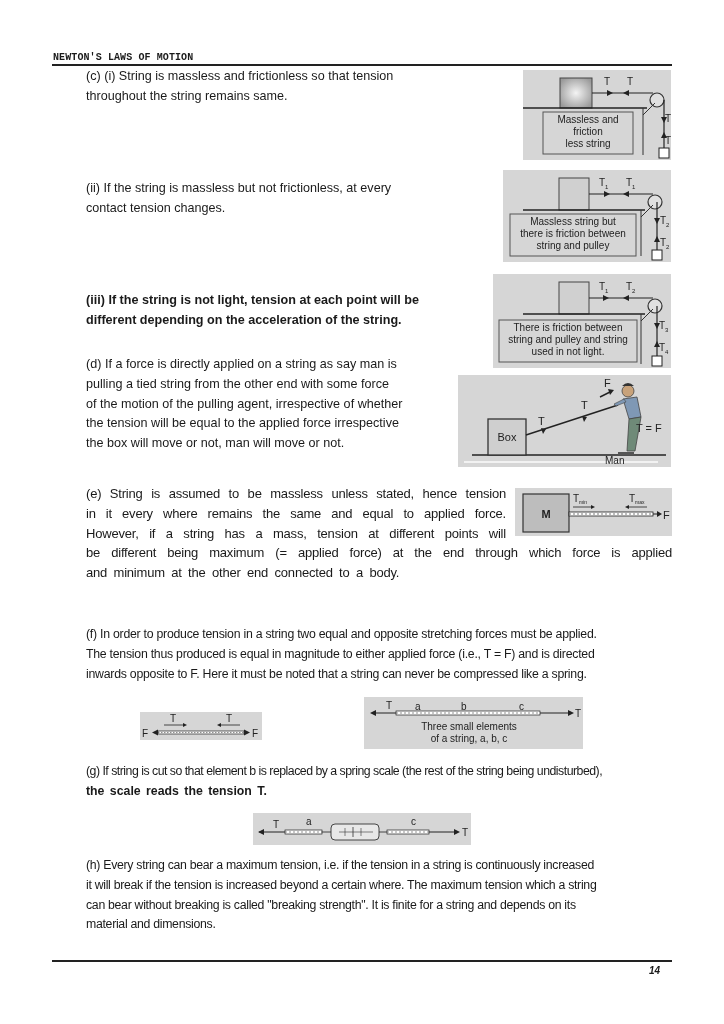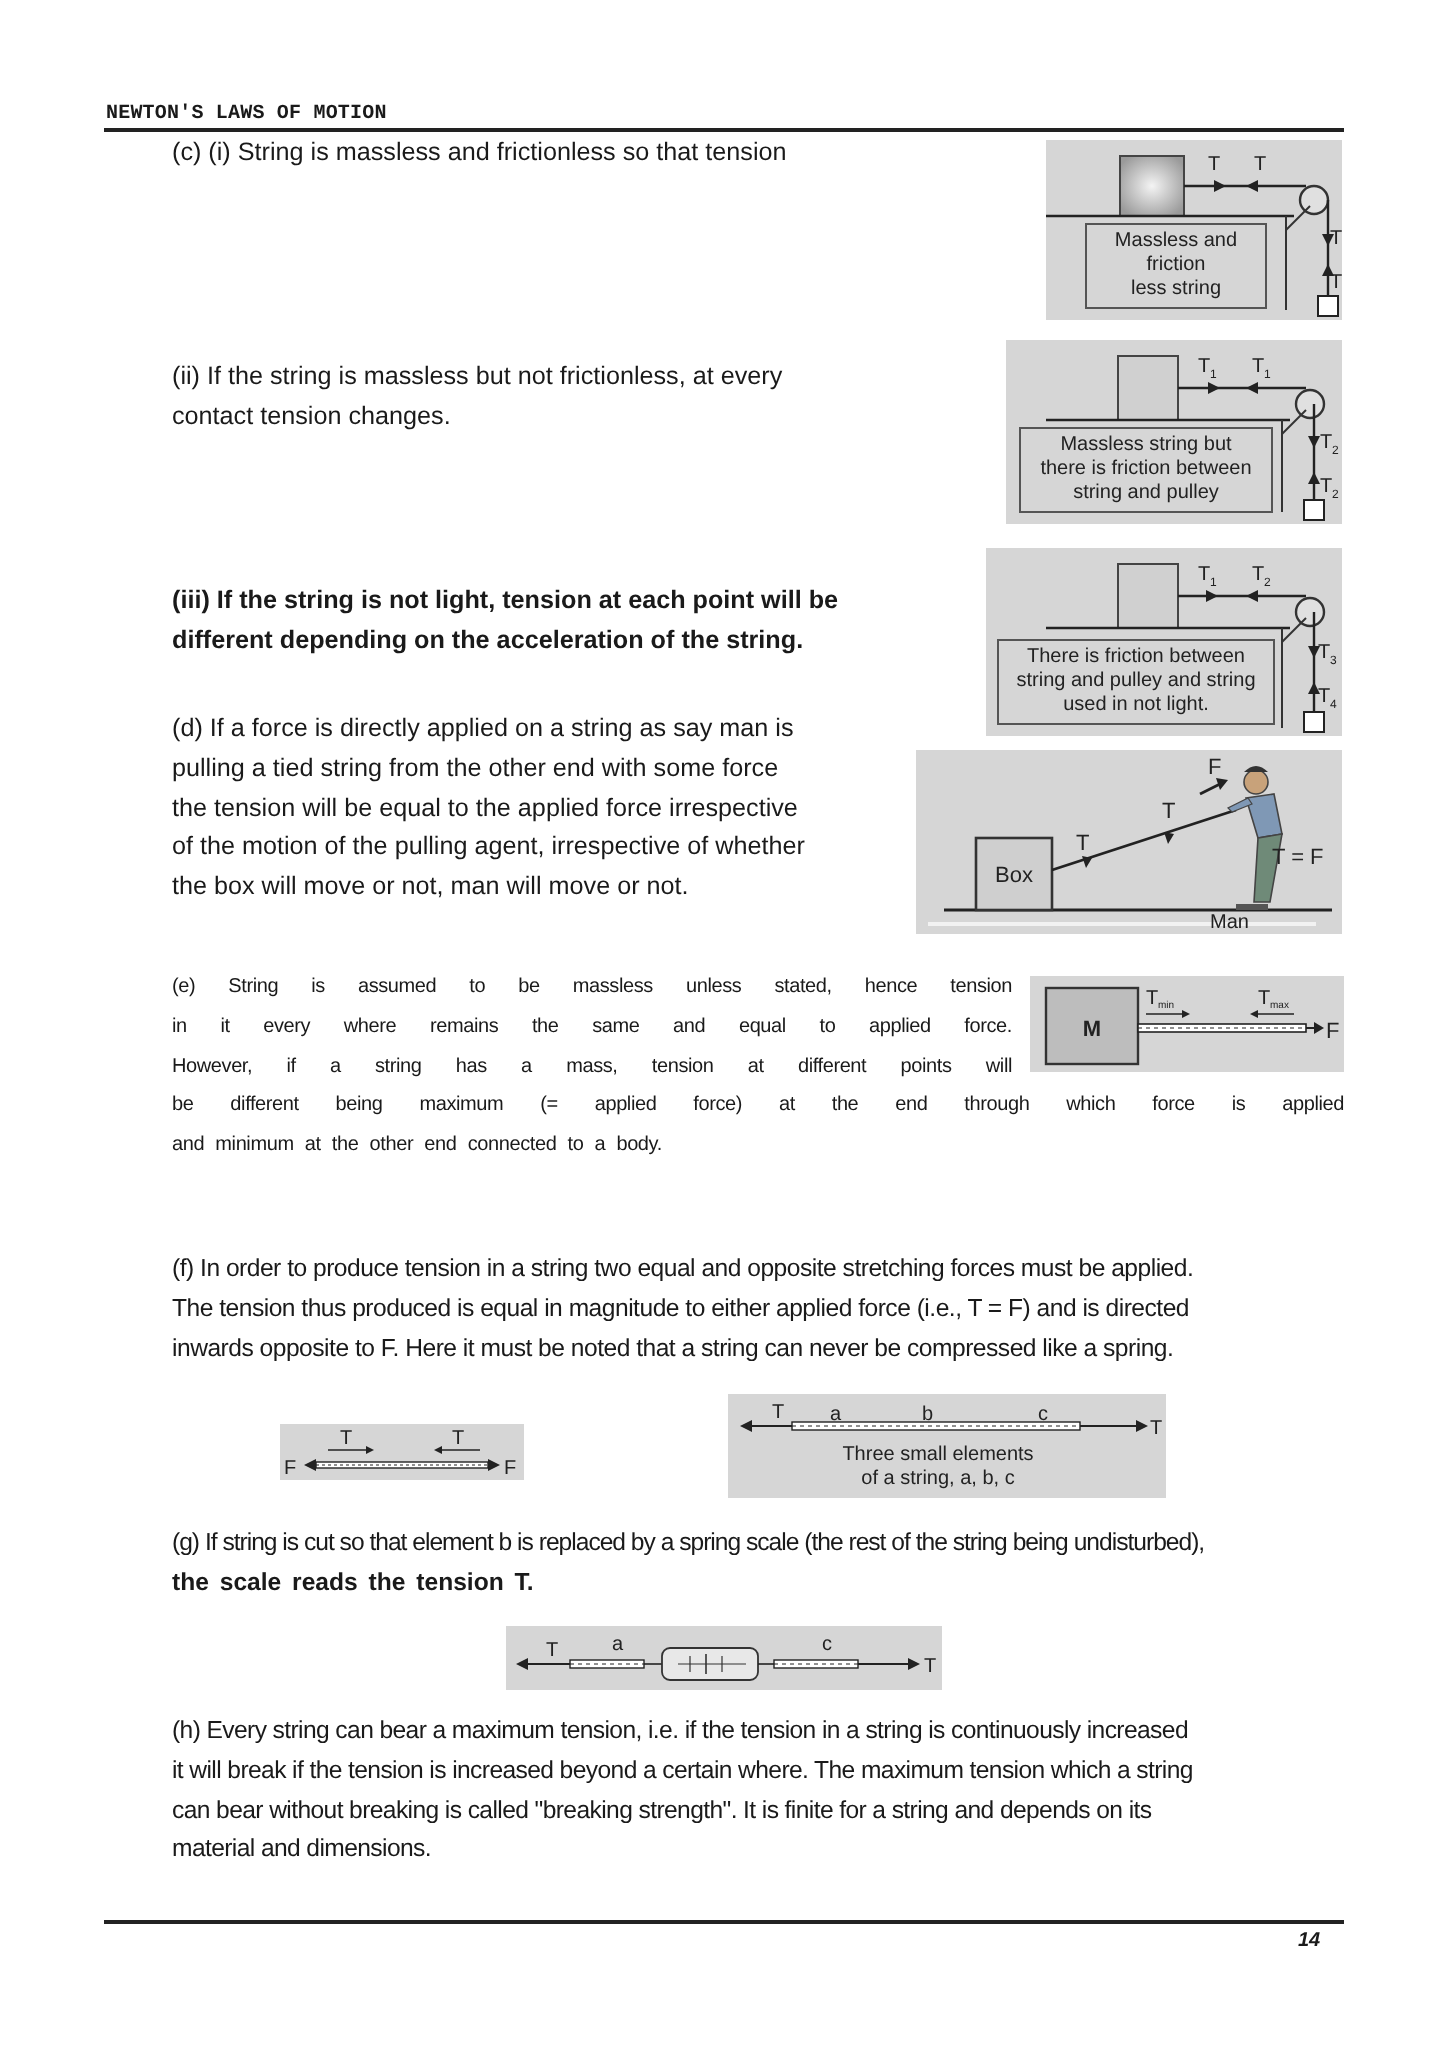--- a/index.html
+++ b/index.html
@@ -6,33 +6,34 @@
   body { width: 724px; height: 1024px; position: relative; overflow: hidden;
          font-family: "Liberation Sans", sans-serif; color: #1a1a1a; }
   .abs { position: absolute; }
   .header-title { left: 53px; top: 52px; font-size: 10px; font-weight: bold; letter-spacing: 0.1px; font-family: Liberation Mono, monospace; }
   .header-rule { left: 52px; top: 64px; width: 620px; height: 1.5px; background: #222; }
   .footer-rule { left: 52px; top: 960px; width: 620px; height: 1.5px; background: #222; }
   .page-num { left: 649px; top: 965px; font-size: 10px; font-weight: bold; font-style: italic; }
   .para { font-size: 12.6px; line-height: 19.8px; }
   .para-j { text-align: justify; }
   .para-j::after { content: ""; display: inline-block; width: 100%; }
-  .narrow { font-size: 10px; letter-spacing: -0.2px; }
+  .narrow { font-size: 13px; letter-spacing: -0.2px; }
   .fig { background: #d6d6d6; }
   .fig svg { display: block; }
   svg text { font-family: "Liberation Sans", sans-serif; fill: #222; }
 </style>
 </head>
 <body>
 
 <div class="abs header-title">NEWTON'S LAWS OF MOTION</div>
 <div class="abs header-rule"></div>
 
 <div class="abs para" style="left:86px; top:67px; width:345px;">
   <div>(c) (i) String is massless and frictionless so that tension</div>
+  <div>throughout the string remains same.</div>
 </div>
 
 <div class="abs fig" style="left:523px; top:70px; width:148px; height:90px;">
   <svg width="148" height="90" viewBox="0 0 148 90">
     <defs>
       <radialGradient id="g1" cx="50%" cy="50%" r="60%">
           <stop offset="0%" stop-color="#f4f4f4"></stop>
           <stop offset="100%" stop-color="#9a9a9a"></stop>
         </radialGradient>
     </defs>
@@ -126,22 +127,22 @@
     <rect x="6" y="46" width="138" height="42" fill="#d6d6d6" stroke="#555" stroke-width="1"></rect>
     <text x="75" y="57" font-size="10" text-anchor="middle">There is friction between</text>
     <text x="75" y="69" font-size="10" text-anchor="middle">string and pulley and string</text>
     <text x="75" y="81" font-size="10" text-anchor="middle">used in not light.</text>
   </svg>
 </div>
 
 <div class="abs para" style="left:86px; top:355px; width:345px;">
   <div>(d) If a force is directly applied on a string as say man is</div>
   <div>pulling a tied string from the other end with some force</div>
+  <div>of the motion of the pulling agent, irrespective of whether</div>
   <div>the tension will be equal to the applied force irrespective</div>
-  <div>of the motion of the pulling agent, irrespective of whether</div>
   <div>the box will move or not, man will move or not.</div>
 </div>
 
 <div class="abs fig" style="left:458px; top:375px; width:213px; height:92px;">
   <svg width="213" height="92" viewBox="0 0 213 92">
     <rect x="0" y="0" width="213" height="92" fill="#d6d6d6"></rect>
     <line x1="14" y1="80" x2="208" y2="80" stroke="#222" stroke-width="1.5"></line>
     <line x1="6" y1="87" x2="200" y2="87" stroke="#f2f2f2" stroke-width="2"></line>
     <rect x="30" y="44" width="38" height="36" fill="#cfcfcf" stroke="#333" stroke-width="1.3"></rect>
     <text x="49" y="66" font-size="11" text-anchor="middle">Box</text>

